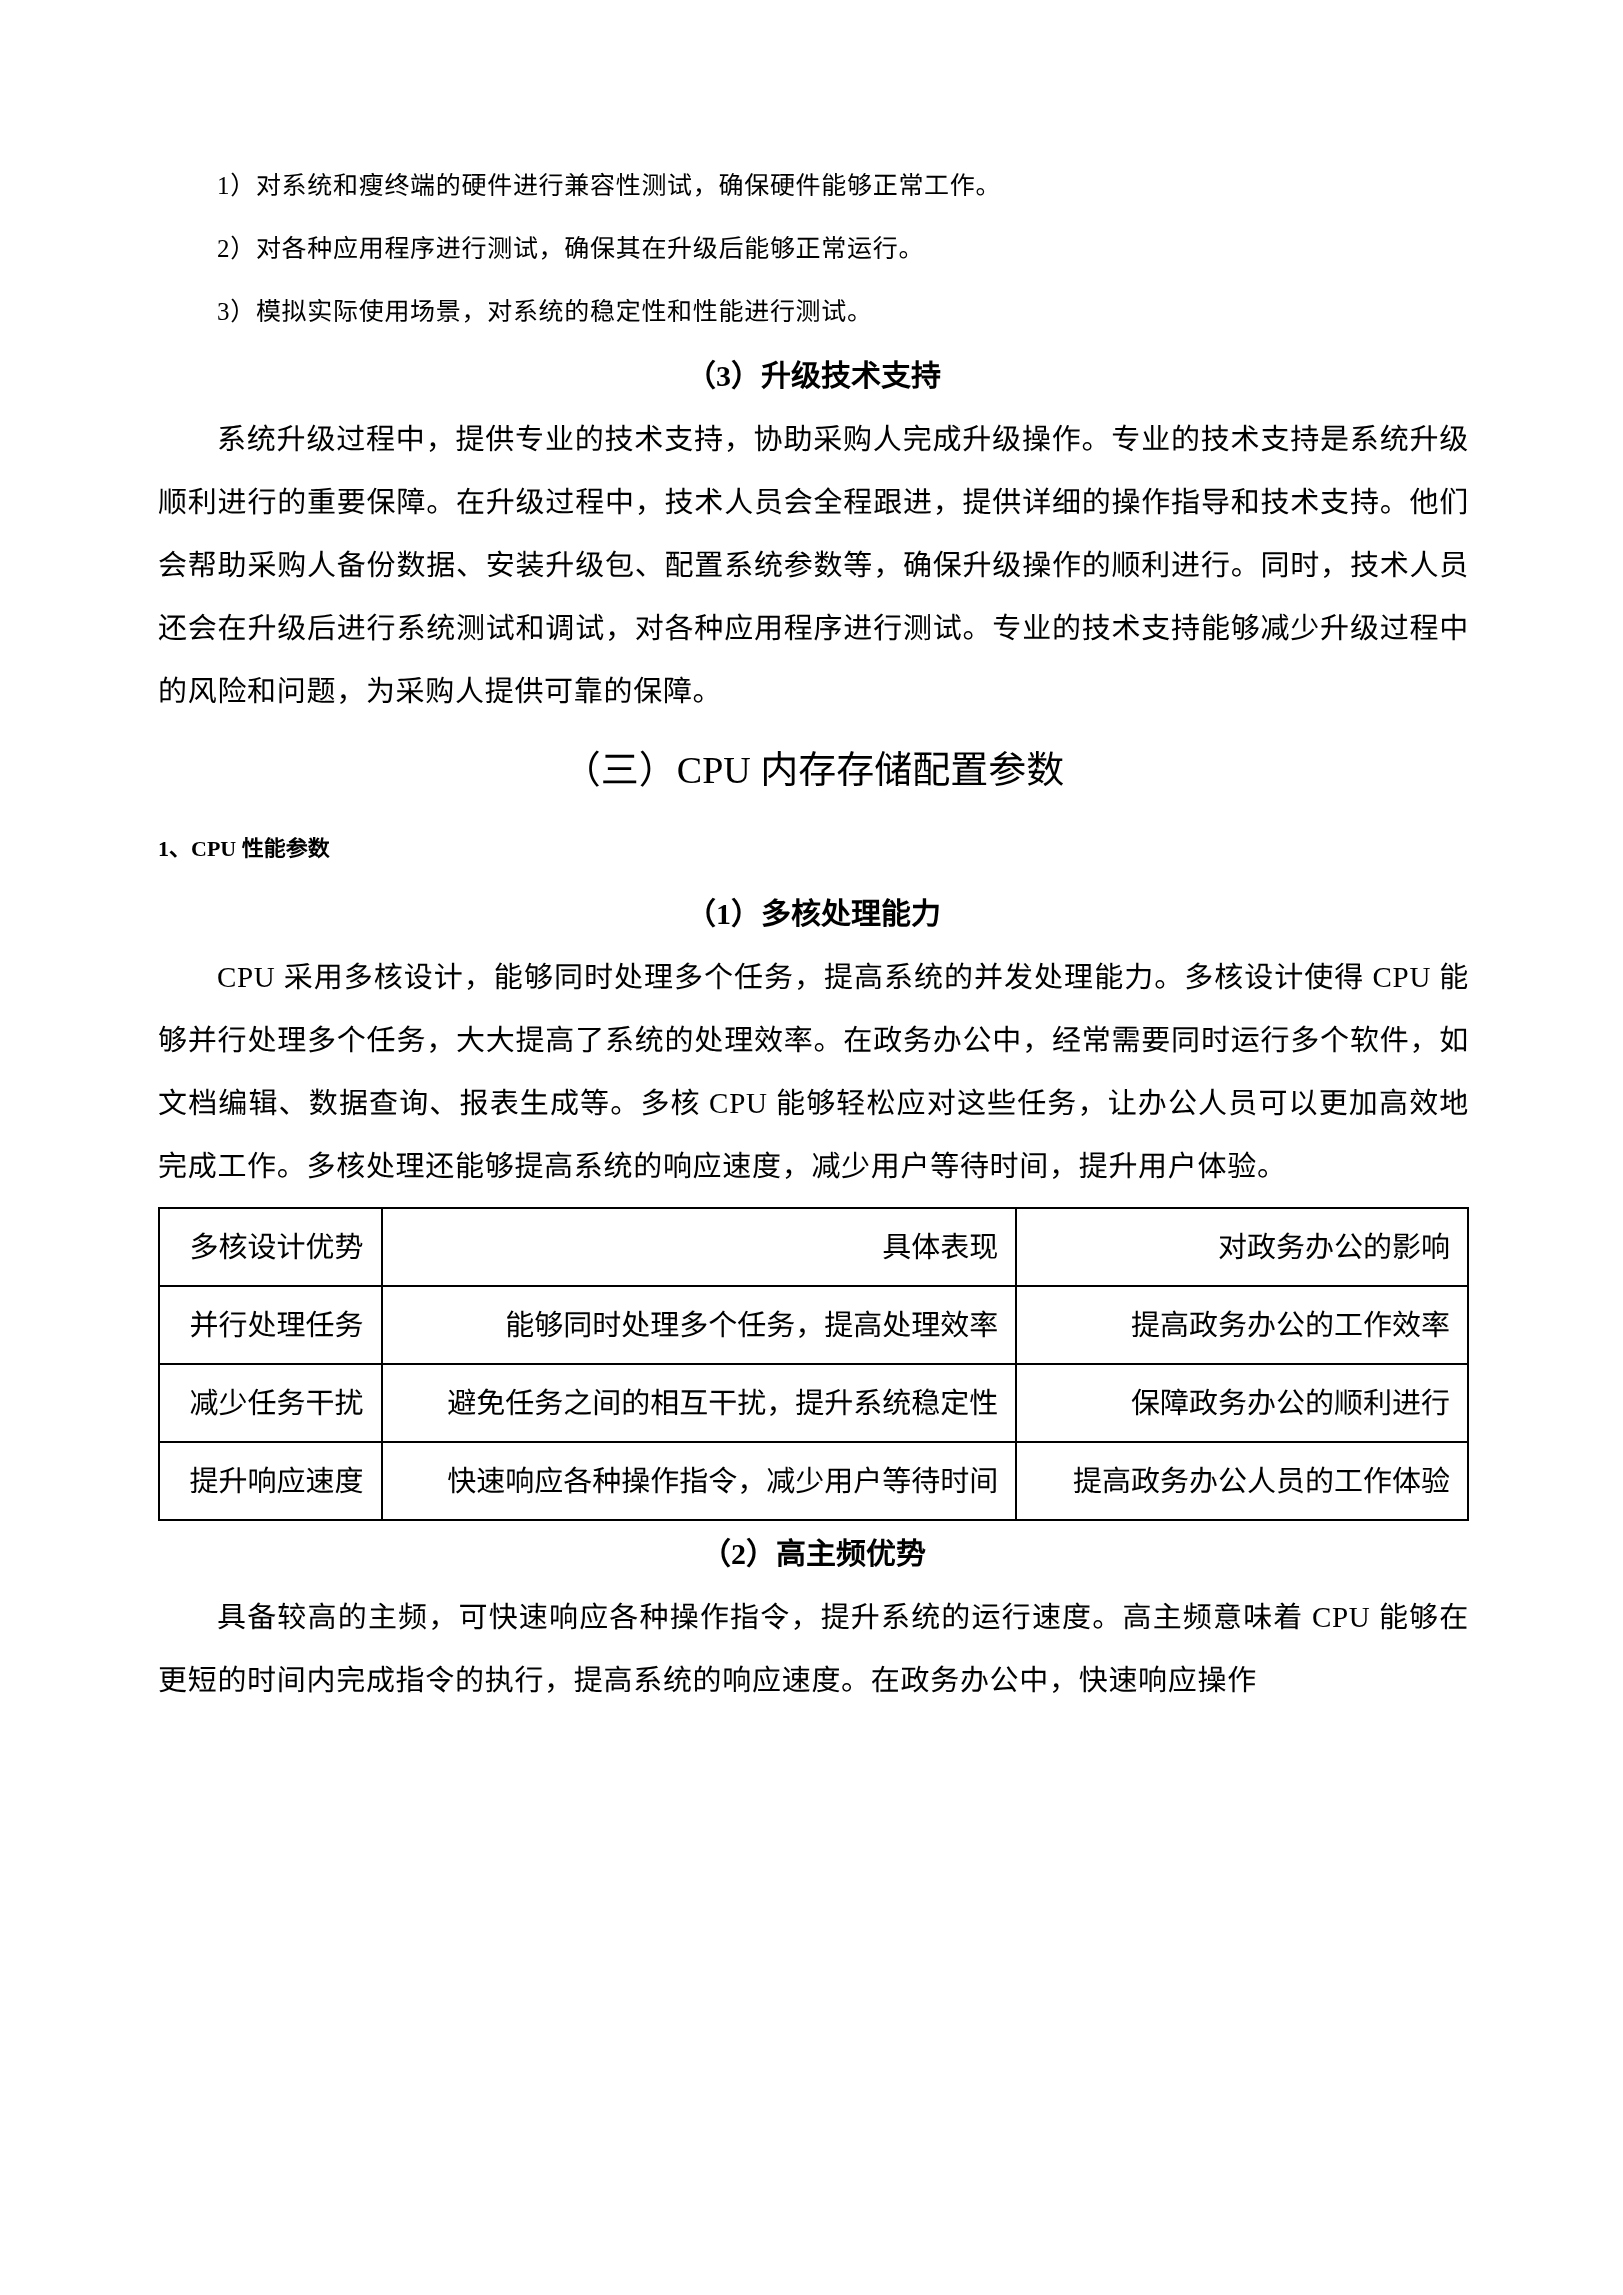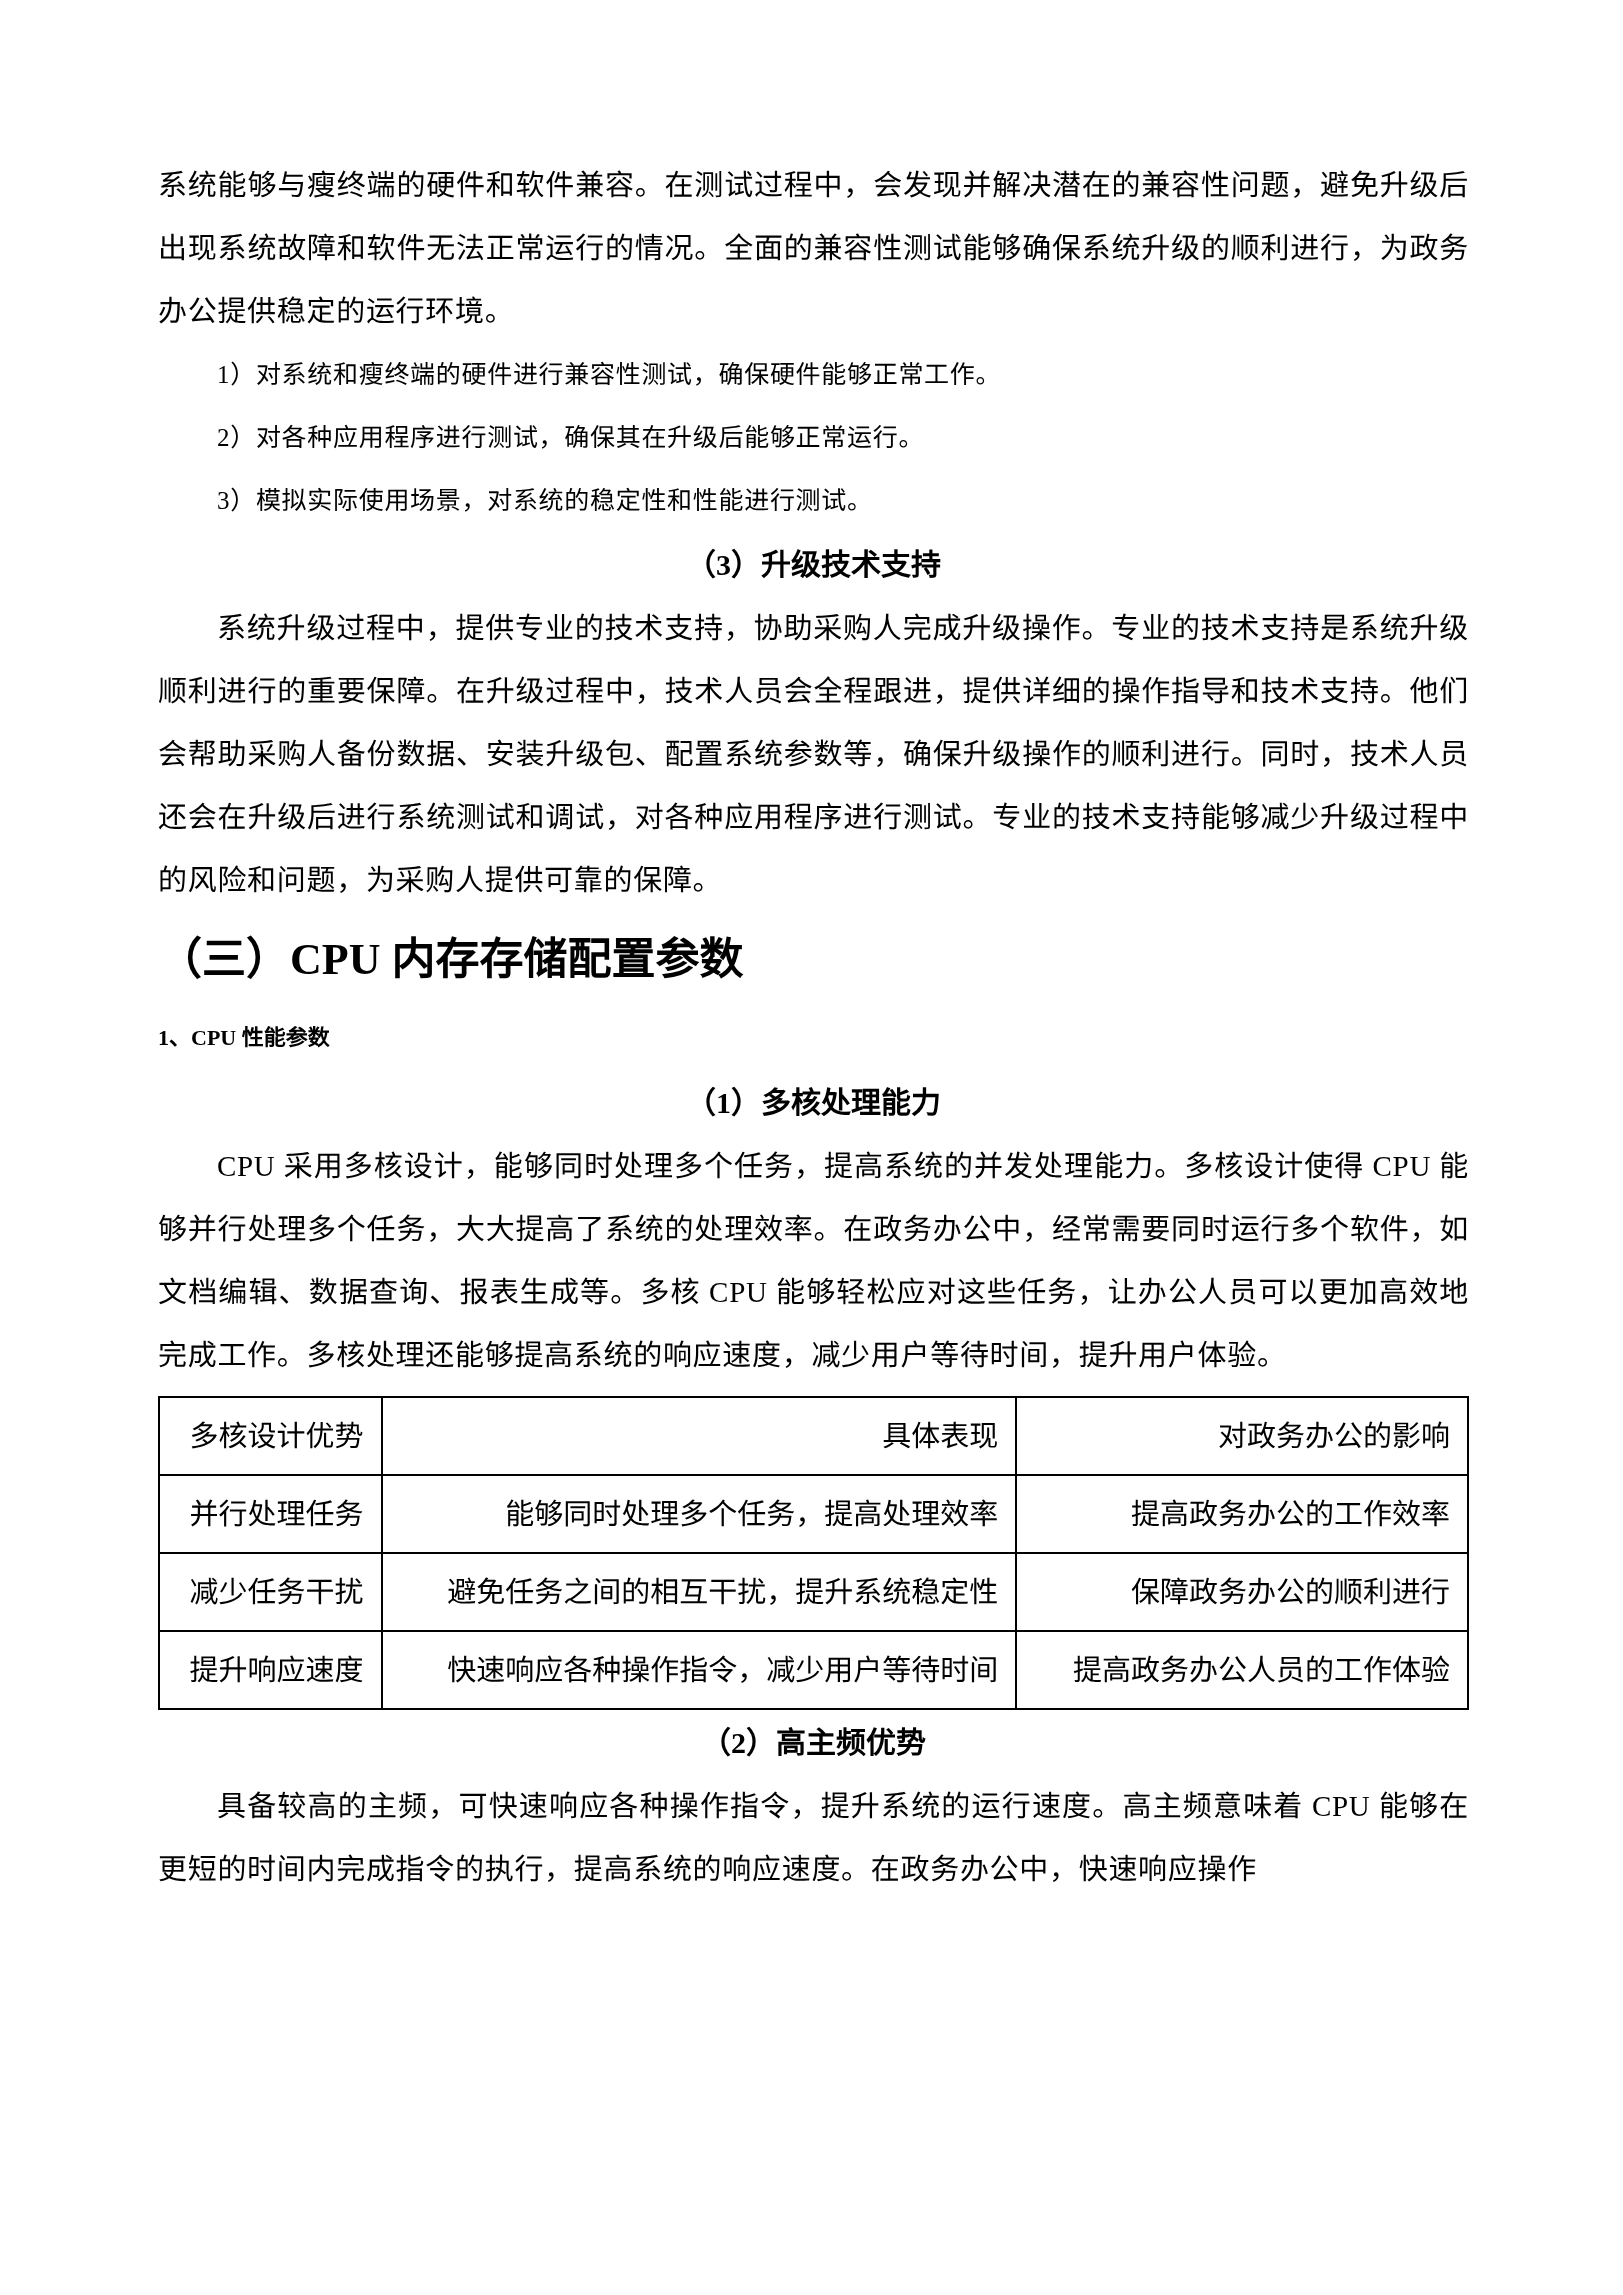--- a/index.html
+++ b/index.html
@@ -32,25 +32,25 @@
     text-align: justify;
     letter-spacing: 0.7px;
   }
   .h-sub {
     font-size: 30px;
     font-weight: bold;
     line-height: 65px;
     text-align: center;
   }
   .h-section {
-    font-size: 44px;
-    font-weight: bold;
+    font-size: 38px;
+    font-weight: normal;
     line-height: 85px;
     margin: 5.2px 0 2.6px 0;
-    text-align: left;
+    text-align: center;
   }
   .h-num {
     font-size: 22px;
     font-weight: bold;
     line-height: 65px;
   }
   table.spec-table {
     width: 100%;
     border-collapse: collapse;
     table-layout: fixed;
@@ -69,21 +69,20 @@
     vertical-align: middle;
     padding: 13px 17px;
     word-break: break-all;
   }
 </style>
 </head>
 <body>
 
 <div class="page">
 
-  <p class="body-text">系统能够与瘦终端的硬件和软件兼容。在测试过程中，会发现并解决潜在的兼容性问题，避免升级后出现系统故障和软件无法正常运行的情况。全面的兼容性测试能够确保系统升级的顺利进行，为政务办公提供稳定的运行环境。</p>
 
   <p class="list-line">1）对系统和瘦终端的硬件进行兼容性测试，确保硬件能够正常工作。</p>
   <p class="list-line">2）对各种应用程序进行测试，确保其在升级后能够正常运行。</p>
   <p class="list-line">3）模拟实际使用场景，对系统的稳定性和性能进行测试。</p>
 
   <h3 class="h-sub">（3）升级技术支持</h3>
 
   <p class="body-text indent">系统升级过程中，提供专业的技术支持，协助采购人完成升级操作。专业的技术支持是系统升级顺利进行的重要保障。在升级过程中，技术人员会全程跟进，提供详细的操作指导和技术支持。他们会帮助采购人备份数据、安装升级包、配置系统参数等，确保升级操作的顺利进行。同时，技术人员还会在升级后进行系统测试和调试，对各种应用程序进行测试。专业的技术支持能够减少升级过程中的风险和问题，为采购人提供可靠的保障。</p>
 
   <h1 class="h-section">（三）CPU 内存存储配置参数</h1>

